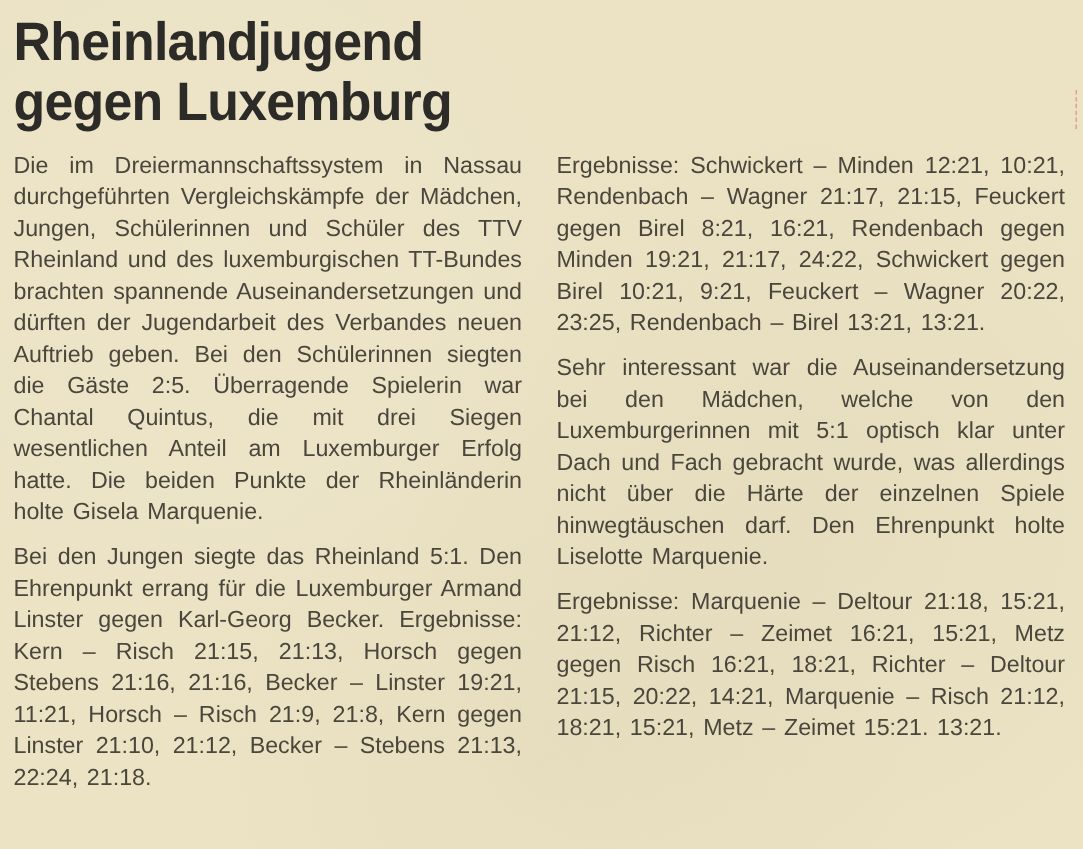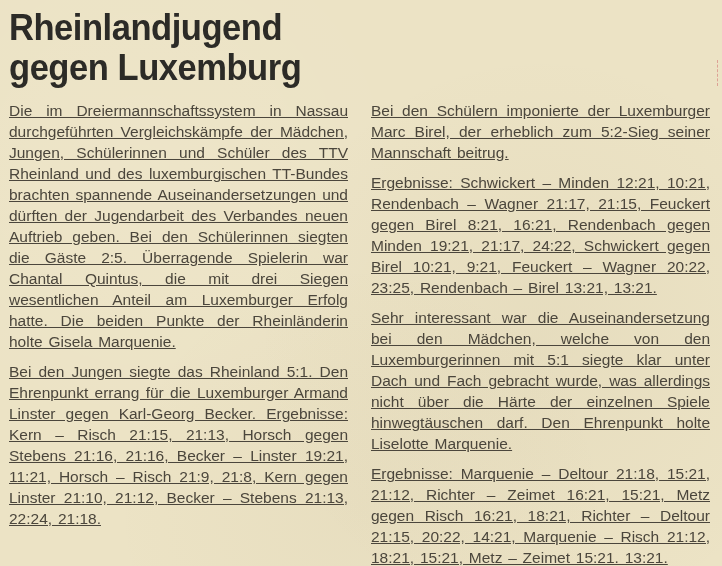--- a/index.html
+++ b/index.html
@@ -49,21 +49,20 @@
   }
   .col {
     width: 341px;
     font-size: 15.5px;
     line-height: 21px;
     text-align: justify;
     word-spacing: 1.5px;
   }
   .col p {
     margin: 0 0 9px 0;
-    text-decoration: underline;
   }
   .scan-artifact {
     position: absolute;
     right: 4px;
     top: 60px;
     width: 1px;
     height: 26px;
     border-right: 1px dashed rgba(210,110,110,0.55);
   }
 </style>
@@ -78,19 +77,18 @@
     <span>Rheinlandjugend</span>
     <span>gegen Luxemburg</span>
   </h1>
 
   <div class="columns">
     <div class="col">
       <p>Die im Dreiermannschaftssystem in Nassau durchgeführten Vergleichskämpfe der Mädchen, Jungen, Schülerinnen und Schüler des TTV Rheinland und des luxemburgischen TT-Bundes brachten spannende Auseinandersetzungen und dürften der Jugendarbeit des Verbandes neuen Auftrieb geben. Bei den Schülerinnen siegten die Gäste 2:5. Überragende Spielerin war Chantal Quintus, die mit drei Siegen wesentlichen Anteil am Luxemburger Erfolg hatte. Die beiden Punkte der Rheinländerin holte Gisela Marquenie.</p>
       <p>Bei den Jungen siegte das Rheinland 5:1. Den Ehrenpunkt errang für die Luxemburger Armand Linster gegen Karl-Georg Becker. Ergebnisse: Kern – Risch 21:15, 21:13, Horsch gegen Stebens 21:16, 21:16, Becker – Linster 19:21, 11:21, Horsch – Risch 21:9, 21:8, Kern gegen Linster 21:10, 21:12, Becker – Stebens 21:13, 22:24, 21:18.</p>
     </div>
     <div class="col">
-      <p>Bei den Schülern imponierte der Luxemburger Marc Birel, der erheblich zum 5:2-Sieg seiner Mannschaft beitrug.</p>
       <p>Ergebnisse: Schwickert – Minden 12:21, 10:21, Rendenbach – Wagner 21:17, 21:15, Feuckert gegen Birel 8:21, 16:21, Rendenbach gegen Minden 19:21, 21:17, 24:22, Schwickert gegen Birel 10:21, 9:21, Feuckert – Wagner 20:22, 23:25, Rendenbach – Birel 13:21, 13:21.</p>
-      <p>Sehr interessant war die Auseinandersetzung bei den Mädchen, welche von den Luxemburgerinnen mit 5:1 siegte klar unter Dach und Fach gebracht wurde, was allerdings nicht über die Härte der einzelnen Spiele hinwegtäuschen darf. Den Ehrenpunkt holte Liselotte Marquenie.</p>
+      <p>Sehr interessant war die Auseinandersetzung bei den Mädchen, welche von den Luxemburgerinnen mit 5:1 optisch klar unter Dach und Fach gebracht wurde, was allerdings nicht über die Härte der einzelnen Spiele hinwegtäuschen darf. Den Ehrenpunkt holte Liselotte Marquenie.</p>
       <p>Ergebnisse: Marquenie – Deltour 21:18, 15:21, 21:12, Richter – Zeimet 16:21, 15:21, Metz gegen Risch 16:21, 18:21, Richter – Deltour 21:15, 20:22, 14:21, Marquenie – Risch 21:12, 18:21, 15:21, Metz – Zeimet 15:21. 13:21.</p>
     </div>
   </div>
 </div>
 
 </body></html>

